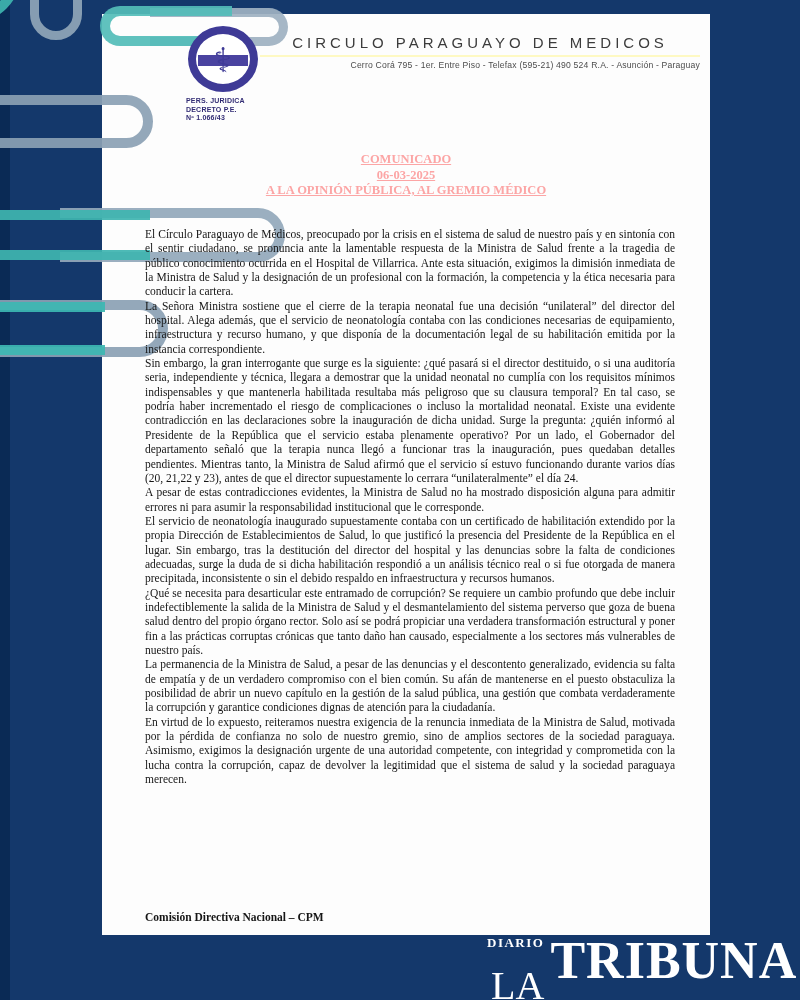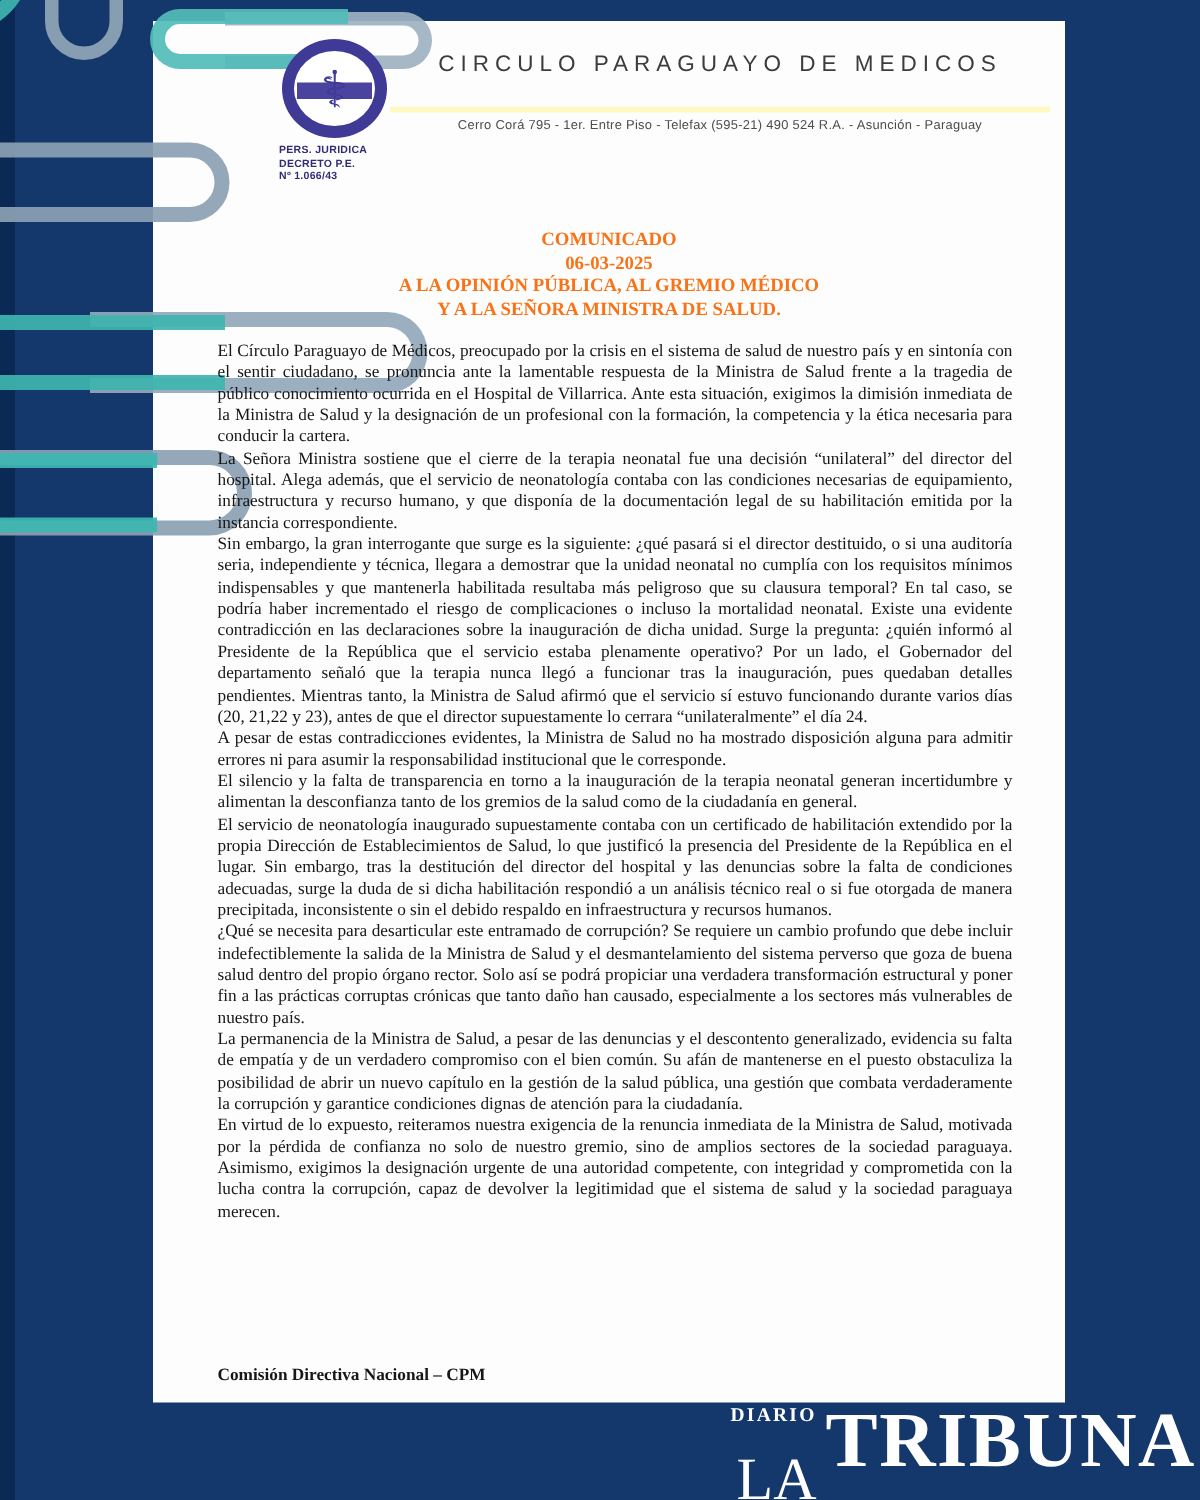--- a/index.html
+++ b/index.html
@@ -27,24 +27,24 @@
   .paper-content{left:102px;top:14px;width:608px;height:921px;z-index:4;color:#161616;}
   
   .seal{left:86px;top:12px;width:70px;height:66px;border-radius:50%;background:#fff;
         border:8px solid #3e3a96;box-sizing:border-box;}
   .seal-band{position:absolute;left:2px;right:2px;top:21px;height:11px;background:#4a43a0;}
   .seal-glyph{position:absolute;left:0;right:0;top:4px;text-align:center;font-size:34px;line-height:46px;color:#3e3a96;}
   .seal-caption{left:84px;top:83px;font-family:"Liberation Sans",sans-serif;font-size:7px;font-weight:bold;
                 line-height:8.5px;color:#322c74;letter-spacing:.2px;}
   .head-text{left:158px;top:20px;width:440px;text-align:center;font-family:"Liberation Sans",sans-serif;}
   .org{font-size:15px;letter-spacing:4px;color:#3c3c3c;white-space:nowrap;
-       border-bottom:4px solid #fef9c3;padding-bottom:20px;}
-  .addr{font-size:8.6px;color:#4c4c4c;margin-top:3px;letter-spacing:.2px;}
+       border-bottom:2px solid #fef9c3;padding-bottom:4px;}
+  .addr{font-size:8.6px;color:#4c4c4c;margin-top:3px;letter-spacing:.2px;text-align:right;}
   
-  .doc-title{left:0;top:138px;width:100%;text-align:center;font-weight:bold;font-size:12.5px;line-height:15.5px;color:#f97316;}
+  .doc-title{left:0;top:138px;width:100%;text-align:center;font-weight:bold;font-size:12.5px;line-height:15.5px;color:#fca5a5;text-decoration:underline;}
   
   .doc-body{left:43px;top:213px;width:530px;font-size:11.5px;line-height:14.35px;text-align:justify;}
   .doc-body p{margin:0;}
   
   .signature{left:43px;top:897px;width:530px;text-align:left;padding-right:55px;box-sizing:border-box;
              font-weight:bold;font-size:11.5px;}
   
   .masthead{left:487px;top:933px;width:320px;height:67px;z-index:3;display:flex;align-items:flex-start;color:#fff;}
   .mast-col{display:flex;flex-direction:column;align-items:flex-end;padding-top:3px;}
   .mast-diario{font-size:13px;font-weight:bold;letter-spacing:1.5px;line-height:14px;}
@@ -81,29 +81,27 @@
   </div>
   <div class="abs head-text">
     <div class="org">CIRCULO PARAGUAYO DE MEDICOS</div>
     <div class="addr">Cerro Corá 795 - 1er. Entre Piso - Telefax (595-21) 490 524 R.A. - Asunción - Paraguay</div>
   </div>
 
   <div class="abs doc-title">
     <div>COMUNICADO</div>
     <div>06-03-2025</div>
     <div>A LA OPINIÓN PÚBLICA, AL GREMIO MÉDICO</div>
-    <div>Y A LA SEÑORA MINISTRA DE SALUD.</div>
   </div>
 
   <div class="abs doc-body">
     <p>El Círculo Paraguayo de Médicos, preocupado por la crisis en el sistema de salud de nuestro país y en sintonía con el sentir ciudadano, se pronuncia ante la lamentable respuesta de la Ministra de Salud frente a la tragedia de público conocimiento ocurrida en el Hospital de Villarrica. Ante esta situación, exigimos la dimisión inmediata de la Ministra de Salud y la designación de un profesional con la formación, la competencia y la ética necesaria para conducir la cartera.</p>
     <p>La Señora Ministra sostiene que el cierre de la terapia neonatal fue una decisión “unilateral” del director del hospital. Alega además, que el servicio de neonatología contaba con las condiciones necesarias de equipamiento, infraestructura y recurso humano, y que disponía de la documentación legal de su habilitación emitida por la instancia correspondiente.</p>
     <p>Sin embargo, la gran interrogante que surge es la siguiente: ¿qué pasará si el director destituido, o si una auditoría seria, independiente y técnica, llegara a demostrar que la unidad neonatal no cumplía con los requisitos mínimos indispensables y que mantenerla habilitada resultaba más peligroso que su clausura temporal? En tal caso, se podría haber incrementado el riesgo de complicaciones o incluso la mortalidad neonatal. Existe una evidente contradicción en las declaraciones sobre la inauguración de dicha unidad. Surge la pregunta: ¿quién informó al Presidente de la República que el servicio estaba plenamente operativo? Por un lado, el Gobernador del departamento señaló que la terapia nunca llegó a funcionar tras la inauguración, pues quedaban detalles pendientes. Mientras tanto, la Ministra de Salud afirmó que el servicio sí estuvo funcionando durante varios días (20, 21,22 y 23), antes de que el director supuestamente lo cerrara “unilateralmente” el día 24.</p>
     <p>A pesar de estas contradicciones evidentes, la Ministra de Salud no ha mostrado disposición alguna para admitir errores ni para asumir la responsabilidad institucional que le corresponde.</p>
-    <p>El silencio y la falta de transparencia en torno a la inauguración de la terapia neonatal generan incertidumbre y alimentan la desconfianza tanto de los gremios de la salud como de la ciudadanía en general.</p>
     <p>El servicio de neonatología inaugurado supuestamente contaba con un certificado de habilitación extendido por la propia Dirección de Establecimientos de Salud, lo que justificó la presencia del Presidente de la República en el lugar. Sin embargo, tras la destitución del director del hospital y las denuncias sobre la falta de condiciones adecuadas, surge la duda de si dicha habilitación respondió a un análisis técnico real o si fue otorgada de manera precipitada, inconsistente o sin el debido respaldo en infraestructura y recursos humanos.</p>
     <p>¿Qué se necesita para desarticular este entramado de corrupción? Se requiere un cambio profundo que debe incluir indefectiblemente la salida de la Ministra de Salud y el desmantelamiento del sistema perverso que goza de buena salud dentro del propio órgano rector. Solo así se podrá propiciar una verdadera transformación estructural y poner fin a las prácticas corruptas crónicas que tanto daño han causado, especialmente a los sectores más vulnerables de nuestro país.</p>
     <p>La permanencia de la Ministra de Salud, a pesar de las denuncias y el descontento generalizado, evidencia su falta de empatía y de un verdadero compromiso con el bien común. Su afán de mantenerse en el puesto obstaculiza la posibilidad de abrir un nuevo capítulo en la gestión de la salud pública, una gestión que combata verdaderamente la corrupción y garantice condiciones dignas de atención para la ciudadanía.</p>
     <p>En virtud de lo expuesto, reiteramos nuestra exigencia de la renuncia inmediata de la Ministra de Salud, motivada por la pérdida de confianza no solo de nuestro gremio, sino de amplios sectores de la sociedad paraguaya. Asimismo, exigimos la designación urgente de una autoridad competente, con integridad y comprometida con la lucha contra la corrupción, capaz de devolver la legitimidad que el sistema de salud y la sociedad paraguaya merecen.</p>
   </div>
 
   <div class="abs signature">Comisión Directiva Nacional – CPM</div>
 </div>
 
 <div class="abs masthead">

